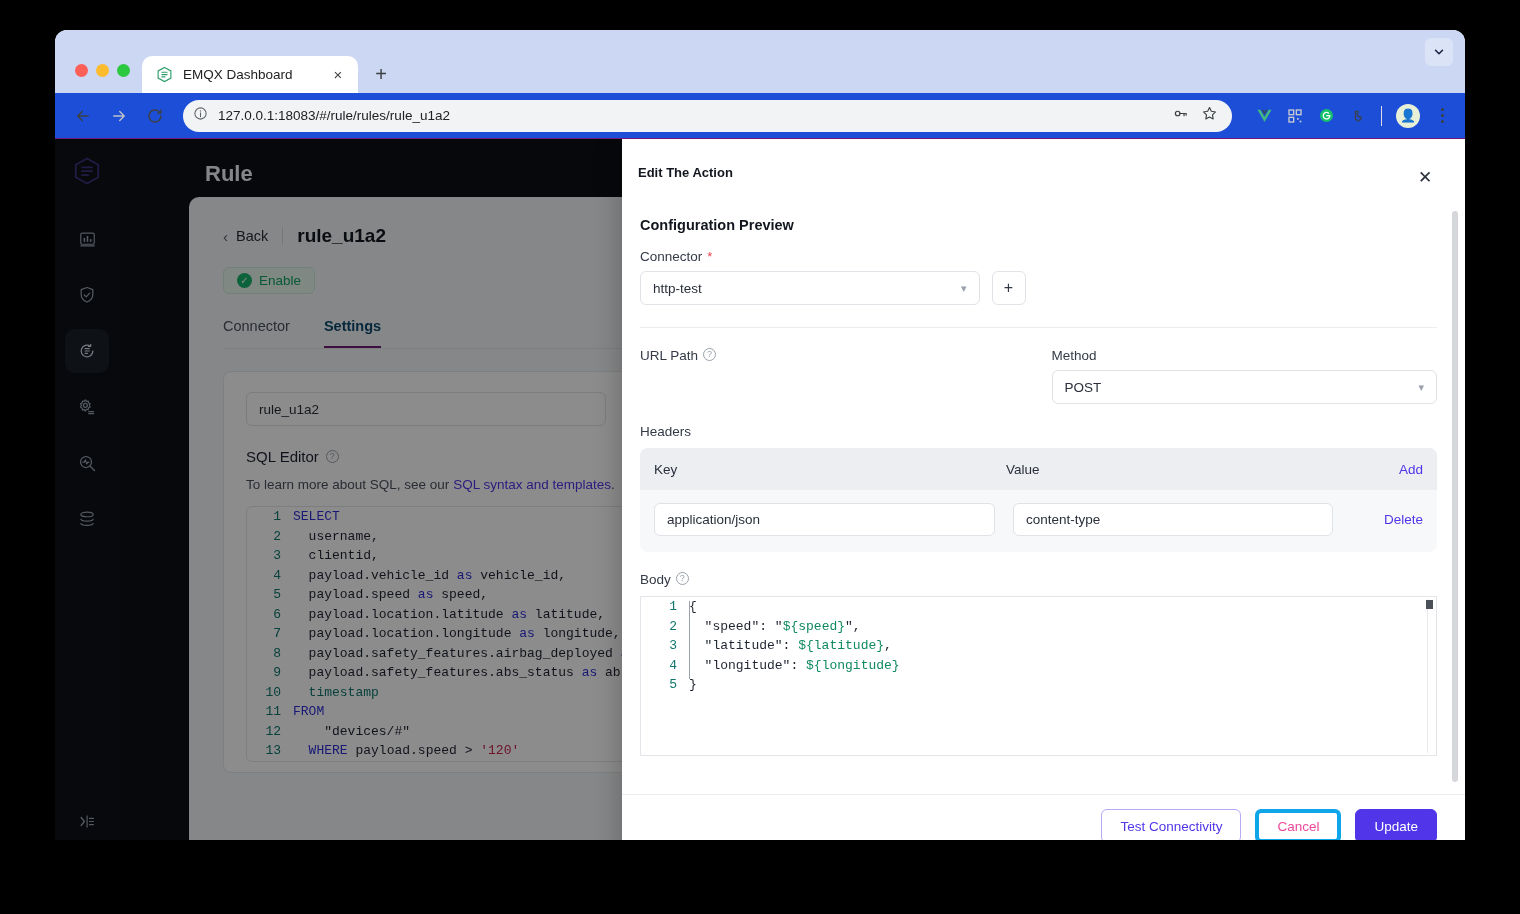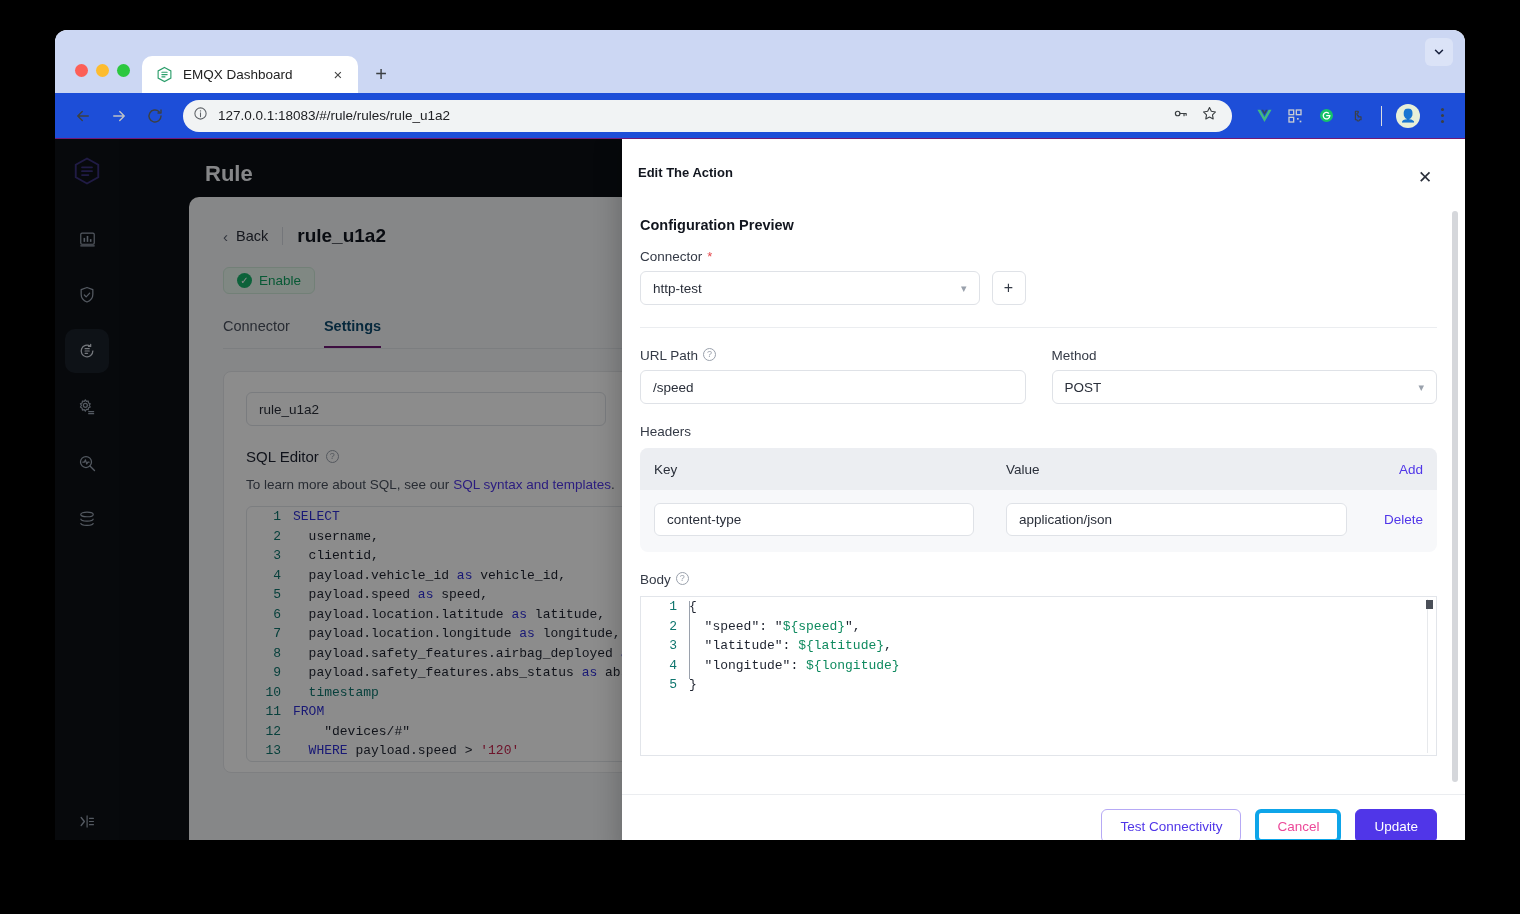--- a/index.html
+++ b/index.html
@@ -657,42 +657,41 @@
         </div>
 
         <div class="divider"></div>
 
         <div class="grid2">
           <div>
             <div class="field-label">
               <span>URL Path</span>
               <span class="q-icon">?</span>
             </div>
-            <div class="ctl">/speed</div>
           </div>
           <div>
             <div class="field-label">Method</div>
             <div class="ctl sel">
               <span>POST</span>
               <span class="chev">▾</span>
             </div>
           </div>
         </div>
 
         <div class="field-label" style="margin-top:20px;">Headers</div>
 
         <div class="hdr-table">
           <div class="hdr-head">
             <div class="hdr-c1">Key</div>
             <div class="hdr-c2">Value</div>
             <div class="hdr-c3">Add</div>
           </div>
           <div class="hdr-row">
+            <div class="hdr-inp v">application/json</div>
             <div class="hdr-inp k">content-type</div>
-            <div class="hdr-inp v">application/json</div>
             <div class="del-link">Delete</div>
           </div>
         </div>
 
         <div class="field-label body-label">
           <span>Body</span>
           <span class="q-icon">?</span>
         </div>
 
         <div class="body-editor">

